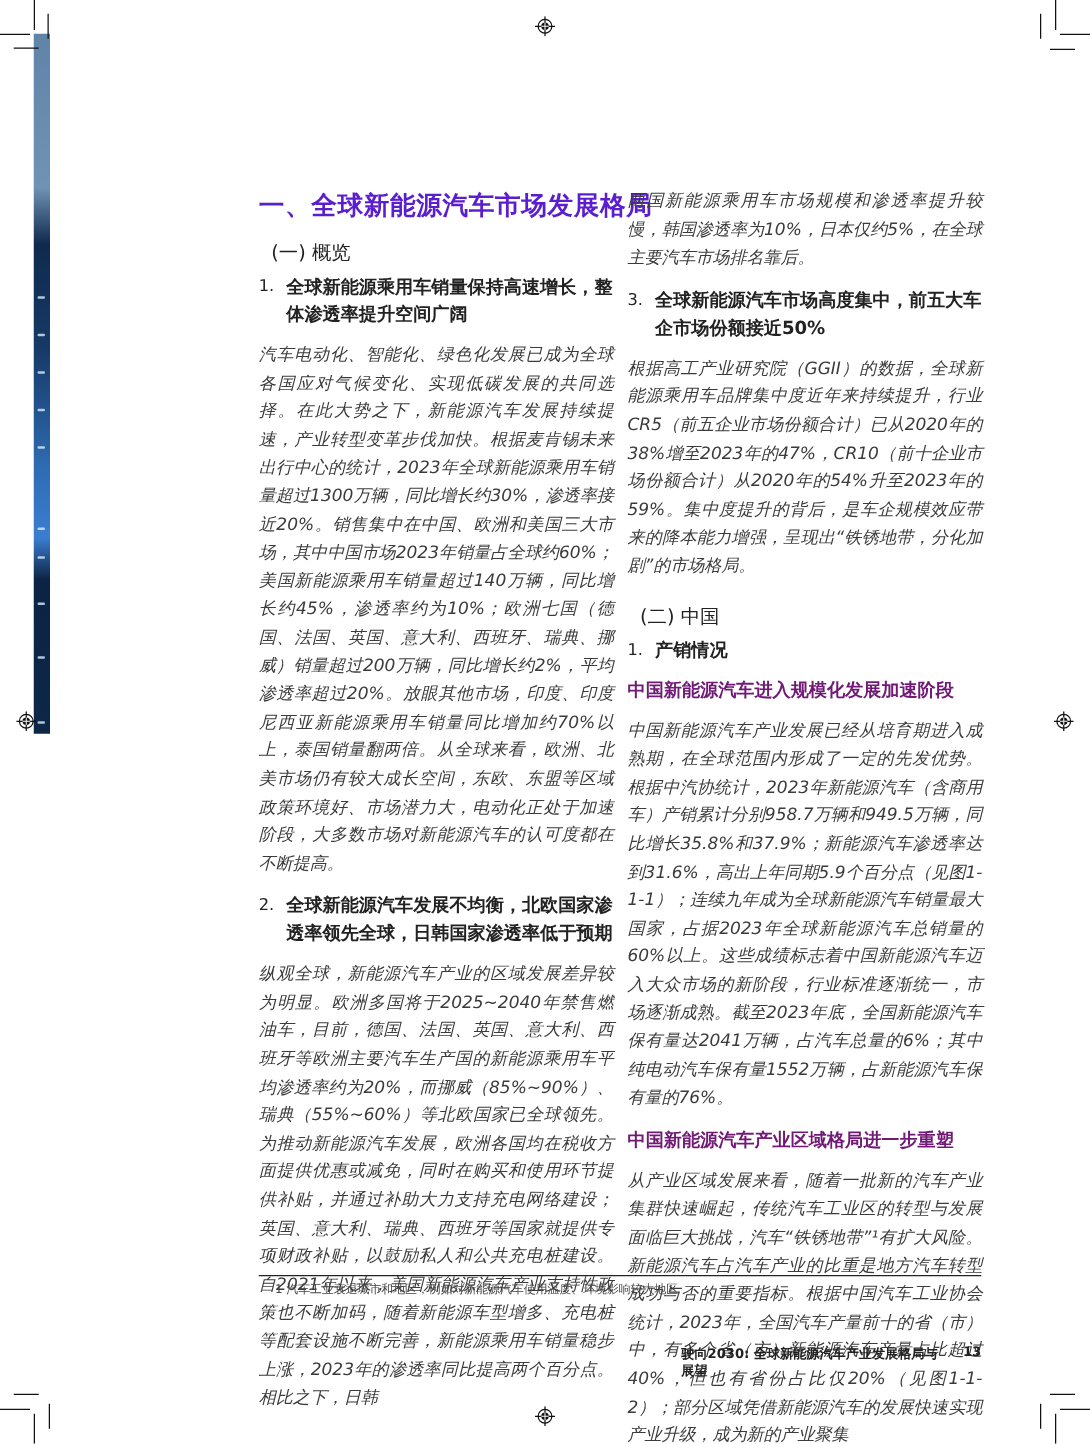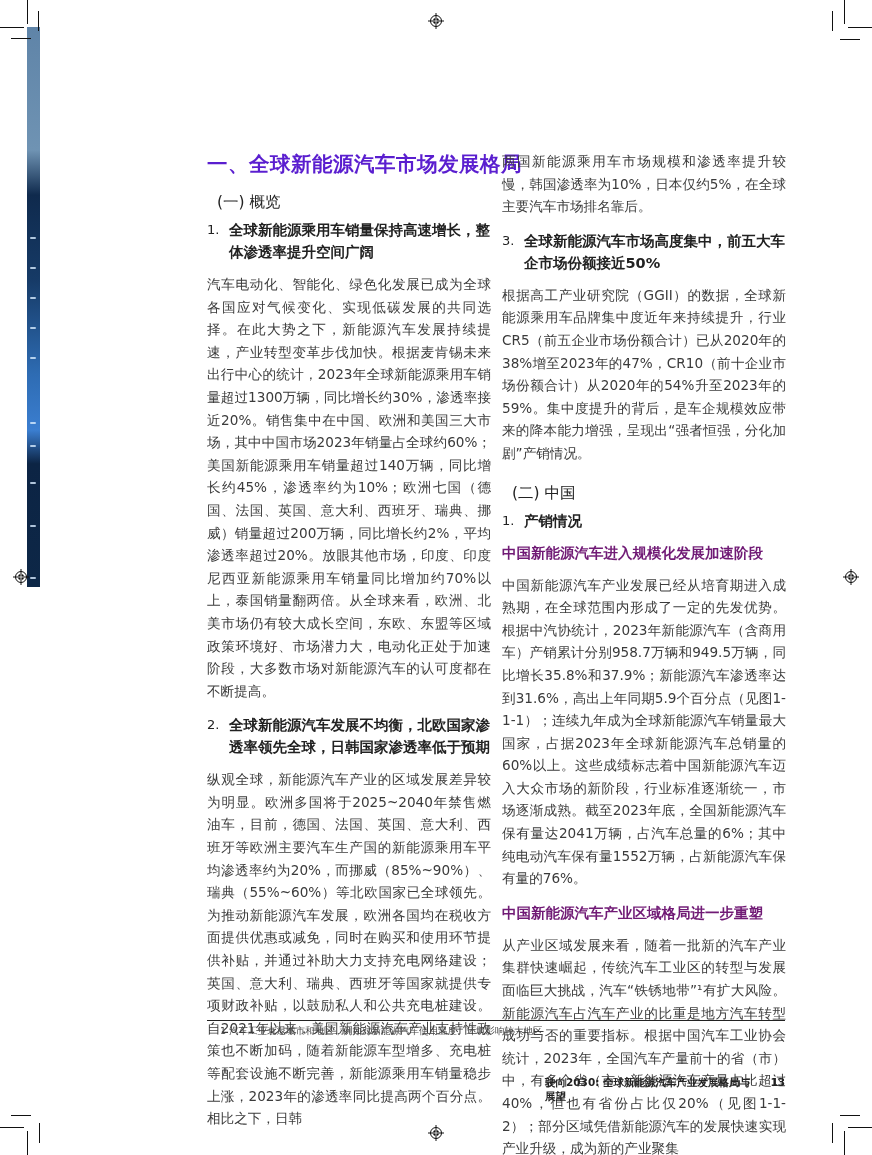--- a/index.html
+++ b/index.html
@@ -20,21 +20,21 @@
     }
     .col-left { left: 207px; top: 150px; }
     .col-right { left: 502px; top: 150px; }
     .h1 {
       color: #5a1ecf; font-weight: bold; font-size: 20.5px; letter-spacing: 0.5px;
       margin: 0 0 14px 0; white-space: nowrap;
     }
     .h2 { font-weight: normal; font-size: 15.5px; color: #222; margin: 0 0 6px 10px; }
     .num-head { display: flex; font-weight: bold; font-size: 14.5px; color: #222; line-height: 22px; margin-bottom: 10px; }
     .num-head .n { width: 22px; flex: none; font-weight: normal; font-size: 13px; }
-    .para { font-size: 13.6px; line-height: 22.6px; margin: 0 0 12px 0; text-align: justify; color: #3b3b3b; }
+    .para { font-size: 13.6px; line-height: 22.6px; margin: 0 0 12px 0; text-align: justify; color: #3b3b3b; font-style: italic; }
     .sub { font-weight: bold; font-size: 14.5px; color: #701a75; line-height: 22px; margin: 0 0 10px 0; }
     .footrule { position: absolute; left: 207px; top: 1020px; width: 578px; height: 1px; background: #222; }
     .footnote { position: absolute; left: 220px; top: 1025px; font-size: 9.5px; color: #444; }
     .footer { position: absolute; left: 545px; top: 1076px; font-size: 10.5px; font-weight: bold; color: #222; display: flex; gap: 18px; width: 240px; }
     .footer .pg { font-weight: bold; }
   </style>
 </head>
 <body>
 
 <div class="strip">
@@ -125,21 +125,21 @@
   <p class="para">纵观全球，新能源汽车产业的区域发展差异较为明显。欧洲多国将于2025~2040年禁售燃油车，目前，德国、法国、英国、意大利、西班牙等欧洲主要汽车生产国的新能源乘用车平均渗透率约为20%，而挪威（85%~90%）、瑞典（55%~60%）等北欧国家已全球领先。为推动新能源汽车发展，欧洲各国均在税收方面提供优惠或减免，同时在购买和使用环节提供补贴，并通过补助大力支持充电网络建设；英国、意大利、瑞典、西班牙等国家就提供专项财政补贴，以鼓励私人和公共充电桩建设。自2021年以来，美国新能源汽车产业支持性政策也不断加码，随着新能源车型增多、充电桩等配套设施不断完善，新能源乘用车销量稳步上涨，2023年的渗透率同比提高两个百分点。相比之下，日韩</p>
 </div>
 
 <div class="col col-right">
   <p class="para">两国新能源乘用车市场规模和渗透率提升较慢，韩国渗透率为10%，日本仅约5%，在全球主要汽车市场排名靠后。</p>
 
   <div class="num-head">
     <span class="n">3.</span>
     <span>全球新能源汽车市场高度集中，前五大车企市场份额接近50%</span>
   </div>
-  <p class="para">根据高工产业研究院（GGII）的数据，全球新能源乘用车品牌集中度近年来持续提升，行业CR5（前五企业市场份额合计）已从2020年的38%增至2023年的47%，CR10（前十企业市场份额合计）从2020年的54%升至2023年的59%。集中度提升的背后，是车企规模效应带来的降本能力增强，呈现出“强者恒强，分化加剧”产销情况。</p>
+  <p class="para">根据高工产业研究院（GGII）的数据，全球新能源乘用车品牌集中度近年来持续提升，行业CR5（前五企业市场份额合计）已从2020年的38%增至2023年的47%，CR10（前十企业市场份额合计）从2020年的54%升至2023年的59%。集中度提升的背后，是车企规模效应带来的降本能力增强，呈现出“铁锈地带，分化加剧”的市场格局。</p>
 
   <div class="h2" style="margin-top:18px">(二) 中国</div>
   <div class="num-head">
     <span class="n">1.</span>
     <span>产销情况</span>
   </div>
 
   <div class="sub">中国新能源汽车进入规模化发展加速阶段</div>
   <p class="para">中国新能源汽车产业发展已经从培育期进入成熟期，在全球范围内形成了一定的先发优势。根据中汽协统计，2023年新能源汽车（含商用车）产销累计分别958.7万辆和949.5万辆，同比增长35.8%和37.9%；新能源汽车渗透率达到31.6%，高出上年同期5.9个百分点（见图1-1-1）；连续九年成为全球新能源汽车销量最大国家，占据2023年全球新能源汽车总销量的60%以上。这些成绩标志着中国新能源汽车迈入大众市场的新阶段，行业标准逐渐统一，市场逐渐成熟。截至2023年底，全国新能源汽车保有量达2041万辆，占汽车总量的6%；其中纯电动汽车保有量1552万辆，占新能源汽车保有量的76%。</p>
 

